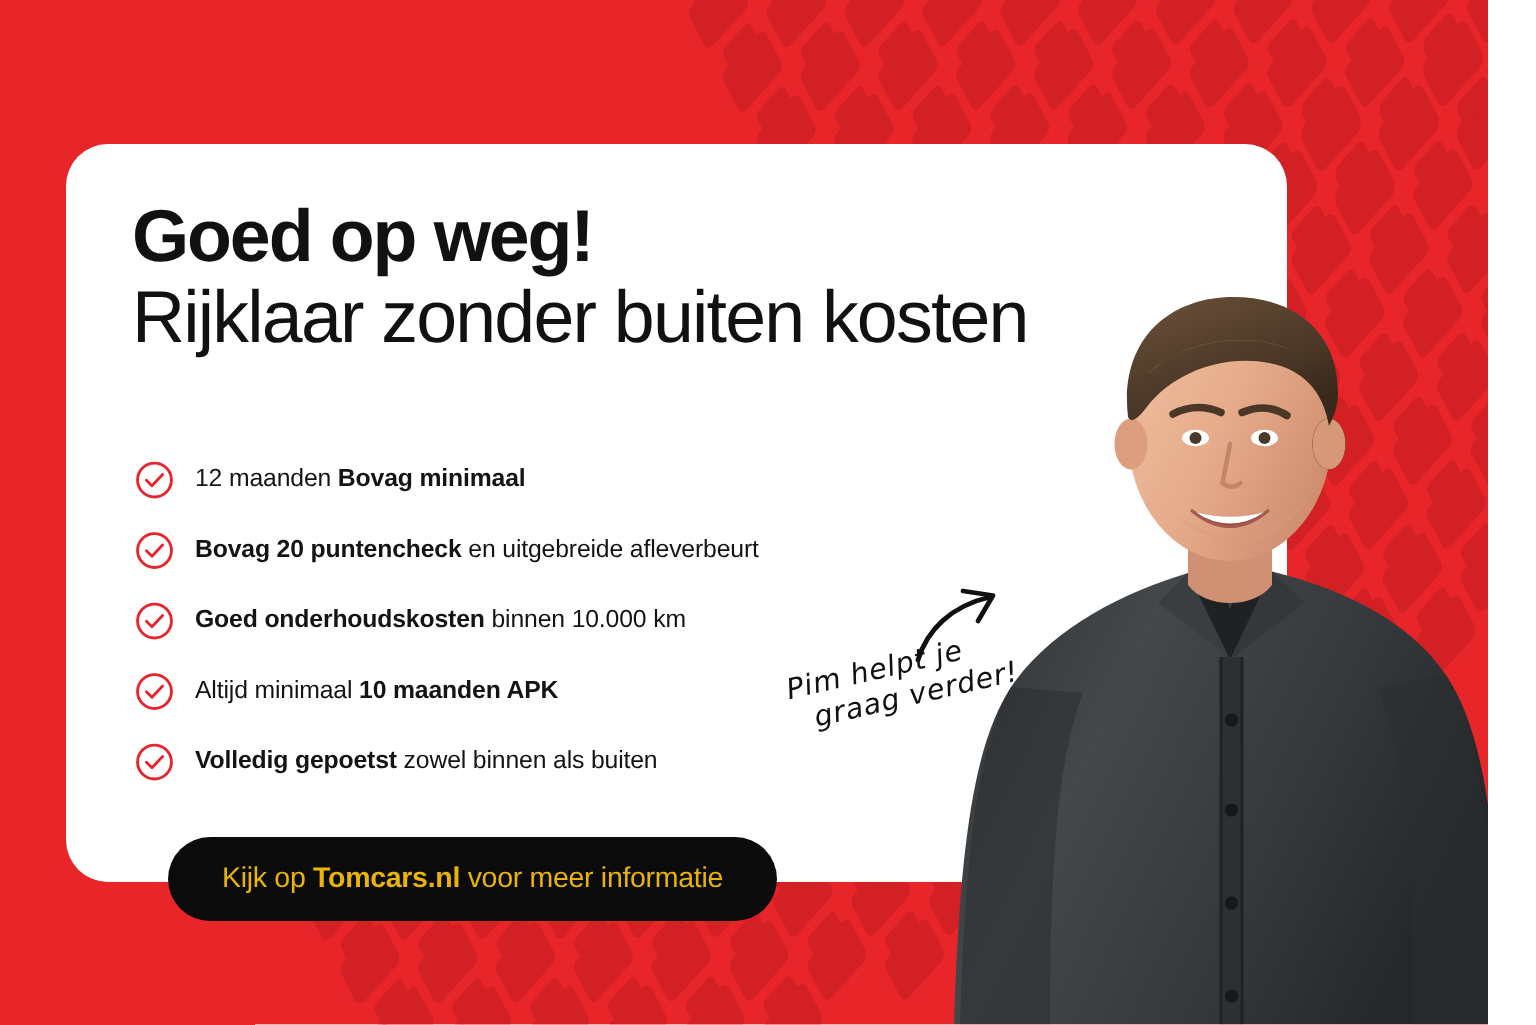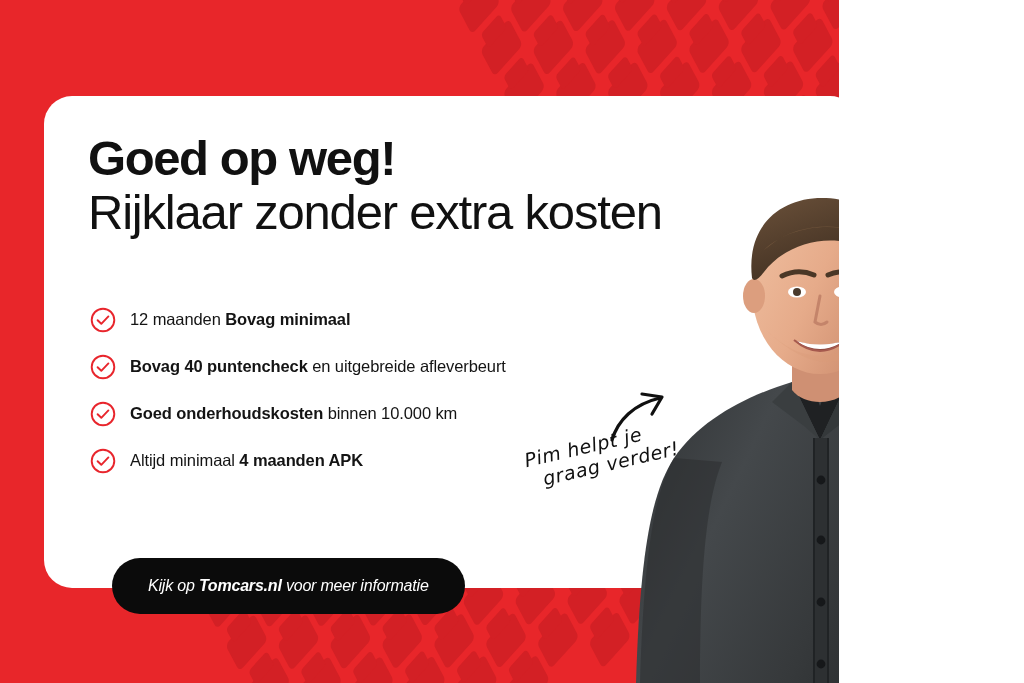--- a/index.html
+++ b/index.html
@@ -2,21 +2,21 @@
 <html><head>
 <meta charset="utf-8">
 <style>
   html, body {
     margin: 0;
     padding: 0;
     background: #ffffff;
   }
   .stage {
     position: relative;
-    width: 839px;
+    width: 992px;
     height: 683px;
     overflow: hidden;
     font-family: "Liberation Sans", sans-serif;
     background: #e8262a;
   }
 
   
   .bg-base {
     position: absolute;
     inset: 0;
@@ -141,25 +141,24 @@
     top: 558px;
     height: 56px;
     padding: 0 36px;
     display: flex;
     align-items: center;
     background: #0b0b0b;
     border-radius: 28px;
     cursor: pointer;
   }
   .cta-text {
-    font-size: 16px;
-    color: #ffffff;
+    font-size: 19px;
+    color: #eab308;
     letter-spacing: -0.2px;
     white-space: nowrap;
-    font-style: italic;
   }
   .cta-text b { font-weight: bold; }
 
   
   .note {
     position: absolute;
     left: 525px;
     top: 430px;
     width: 170px;
     transform: rotate(-13deg);
@@ -477,51 +476,58 @@
       <div class="tread-col" style="left: 966px;">
         <div class="tread-blk" style="background: rgb(211, 32, 37); top: 24px; left: 2px;"></div>
         <div class="tread-blk" style="background: rgb(211, 32, 37); top: 72px; left: 2px;"></div>
       </div>
     </div>
 
   <div class="card">
 
     <div class="headline">
       <div class="headline-1">Goed op weg!</div>
-      <div class="headline-2">Rijklaar zonder extra kosten</div>
+      <div class="headline-2">Rijklaar zonder buiten kosten</div>
     </div>
 
     <div class="bullets" id="bullets">
         <div class="bullet-row">
           <svg viewBox="0 0 26 26" class="check-icon">
             <circle cx="13" cy="13" r="11.3" fill="none" stroke="#e8252c" stroke-width="1.9"></circle>
             <path d="M7.6 13.2 L11.3 16.8 L18.4 9.4" fill="none" stroke="#e8252c" stroke-width="1.9" stroke-linecap="round" stroke-linejoin="round"></path>
           </svg>
           <span class="bullet-text">12&nbsp;maanden&nbsp;<b>Bovag minimaal</b></span>
         </div>
         <div class="bullet-row">
           <svg viewBox="0 0 26 26" class="check-icon">
             <circle cx="13" cy="13" r="11.3" fill="none" stroke="#e8252c" stroke-width="1.9"></circle>
             <path d="M7.6 13.2 L11.3 16.8 L18.4 9.4" fill="none" stroke="#e8252c" stroke-width="1.9" stroke-linecap="round" stroke-linejoin="round"></path>
           </svg>
-          <span class="bullet-text"><b>Bovag 40 puntencheck</b>&nbsp;en uitgebreide afleverbeurt</span>
+          <span class="bullet-text"><b>Bovag 20 puntencheck</b>&nbsp;en uitgebreide afleverbeurt</span>
         </div>
         <div class="bullet-row">
           <svg viewBox="0 0 26 26" class="check-icon">
             <circle cx="13" cy="13" r="11.3" fill="none" stroke="#e8252c" stroke-width="1.9"></circle>
             <path d="M7.6 13.2 L11.3 16.8 L18.4 9.4" fill="none" stroke="#e8252c" stroke-width="1.9" stroke-linecap="round" stroke-linejoin="round"></path>
           </svg>
           <span class="bullet-text"><b>Goed onderhoudskosten</b>&nbsp;binnen 10.000 km</span>
         </div>
         <div class="bullet-row">
           <svg viewBox="0 0 26 26" class="check-icon">
             <circle cx="13" cy="13" r="11.3" fill="none" stroke="#e8252c" stroke-width="1.9"></circle>
             <path d="M7.6 13.2 L11.3 16.8 L18.4 9.4" fill="none" stroke="#e8252c" stroke-width="1.9" stroke-linecap="round" stroke-linejoin="round"></path>
           </svg>
-          <span class="bullet-text">Altijd&nbsp;minimaal&nbsp;<b>4 maanden APK</b></span>
+          <span class="bullet-text">Altijd&nbsp;minimaal&nbsp;<b>10 maanden APK</b></span>
+        </div>
+        <div class="bullet-row">
+          <svg viewBox="0 0 26 26" class="check-icon">
+            <circle cx="13" cy="13" r="11.3" fill="none" stroke="#e8252c" stroke-width="1.9"></circle>
+            <path d="M7.6 13.2 L11.3 16.8 L18.4 9.4" fill="none" stroke="#e8252c" stroke-width="1.9" stroke-linecap="round" stroke-linejoin="round"></path>
+          </svg>
+          <span class="bullet-text"><b>Volledig gepoetst</b>&nbsp;zowel binnen als buiten</span>
         </div>
       </div>
 
   </div>
 
   <svg class="person" viewBox="0 0 428 533">
     <defs>
       <linearGradient id="shirtGrad" x1="0" y1="0" x2="1" y2="0.4">
         <stop offset="0%" stop-color="#2f3234"></stop>
         <stop offset="35%" stop-color="#44484b"></stop>

